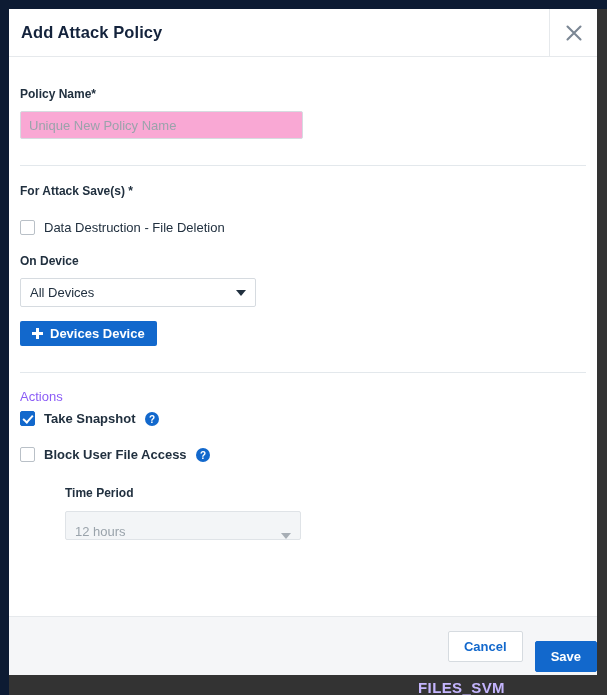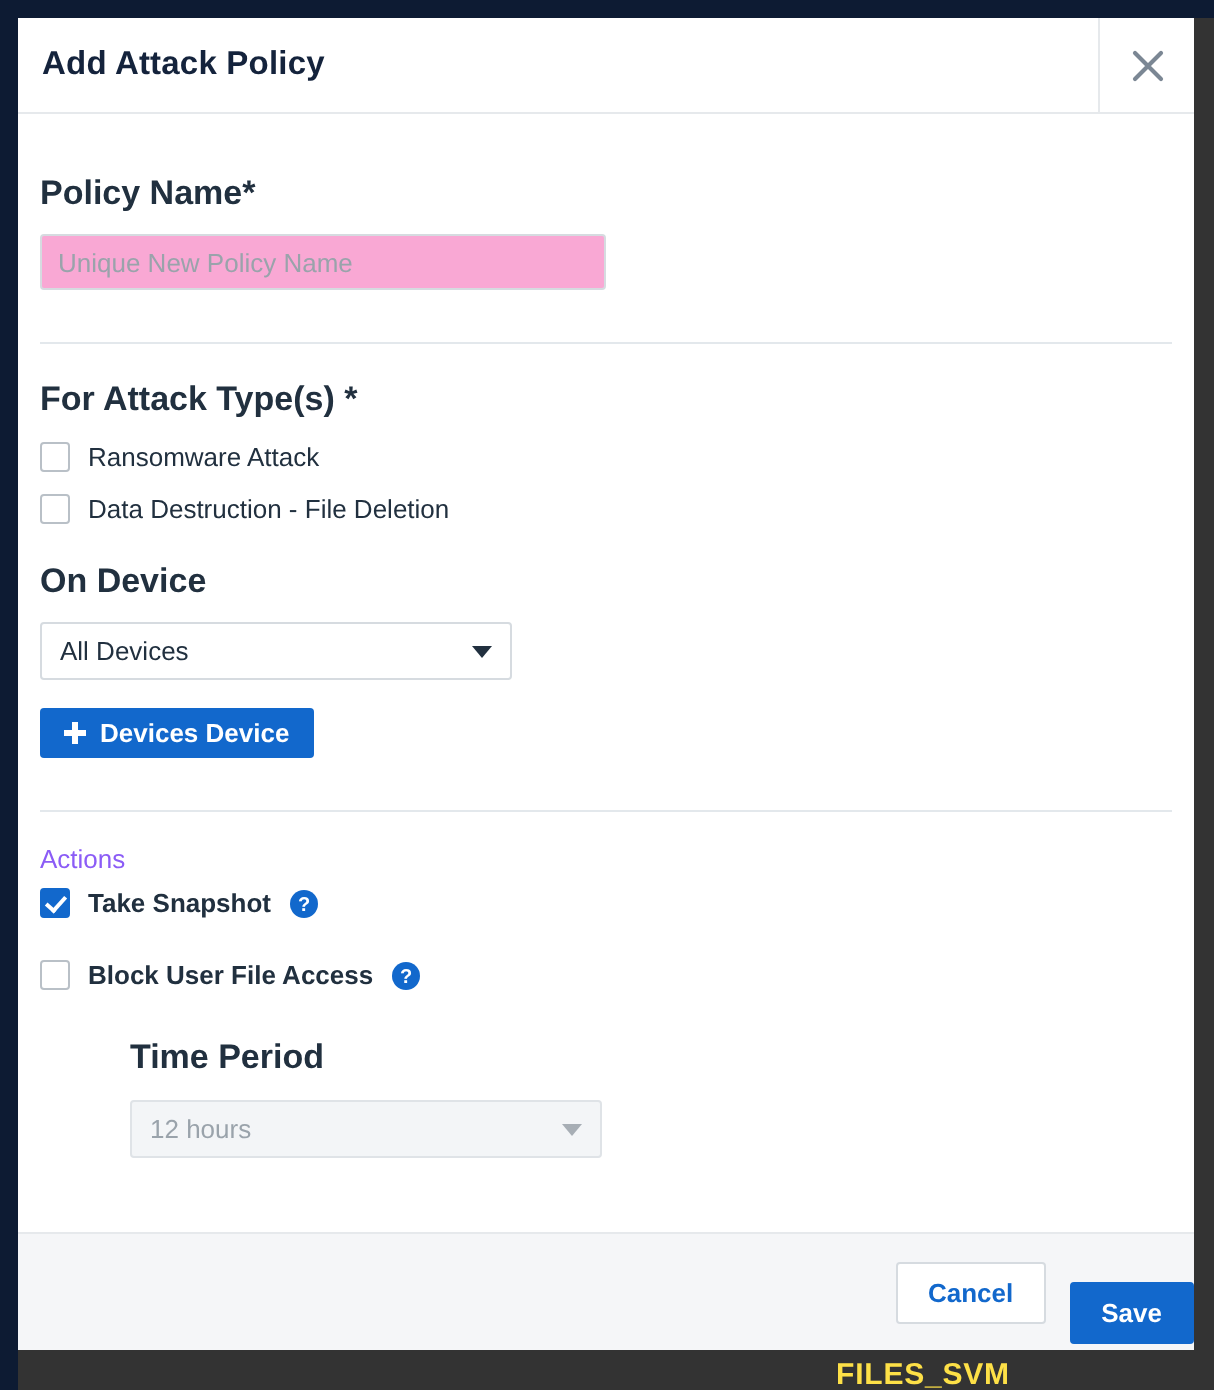--- a/index.html
+++ b/index.html
@@ -33,21 +33,21 @@
     width: 9px;
     height: 695px;
     background: #0d1b33;
   }
   #backdrop-text {
     position: absolute;
     left: 418px;
     top: 679px;
     font-size: 15px;
     font-weight: bold;
-    color: #fde047;
+    color: #c4b5fd;
     letter-spacing: .4px;
     white-space: nowrap;
     overflow: hidden;
   }
 
   
   #modal {
     position: absolute;
     left: 9px;
     top: 9px;
@@ -88,21 +88,21 @@
   #close-button svg { display: block; }
 
   
   #modal-body {
     flex: 1;
     padding: 0 11px;
     overflow: hidden;
   }
 
   .field-label {
-    font-size: 17px;
+    font-size: 12px;
     font-weight: bold;
     color: #21303f;
     margin: 0;
   }
   .plain-label {
     font-size: 13px;
     font-weight: normal;
     color: #8b5cf6;
   }
 
@@ -196,20 +196,21 @@
     width: 0; height: 0;
     border-left: 5.5px solid transparent;
     border-right: 5.5px solid transparent;
     border-top: 6px solid #21303f;
   }
   .select-box.disabled {
     background: #f3f5f7;
     border-color: #dfe3e7;
     color: #9aa3ab;
     cursor: default;
+    align-items: flex-end;
   }
   .select-box.disabled .caret { border-top-color: #a7aeb5; }
 
   
   .btn-add {
     display: inline-flex;
     align-items: center;
     gap: 7px;
     background: #1268cc;
     color: #ffffff;
@@ -298,27 +299,23 @@
     <div style="height:30px;"></div>
     <div class="field-label">Policy Name*</div>
     <div style="height:10px;"></div>
     <input class="text-input" type="text" placeholder="Unique New Policy Name" style="">
 
     <div style="height:26px;"></div>
     <div class="divider"></div>
 
     
     <div style="height:18px;"></div>
-    <div class="field-label">For Attack Type(s) *</div>
+    <div class="field-label">For Attack Save(s) *</div>
     <div style="height:11px;"></div>
 
-    <div class="check-row">
-      <span class="checkbox"></span>
-      <span class="check-label">Ransomware Attack</span>
-    </div>
     <div style="height:11px;"></div>
     <div class="check-row">
       <span class="checkbox"></span>
       <span class="check-label">Data Destruction - File Deletion</span>
     </div>
 
     
     <div style="height:19px;"></div>
     <div class="field-label">On Device</div>
     <div style="height:10px;"></div>

